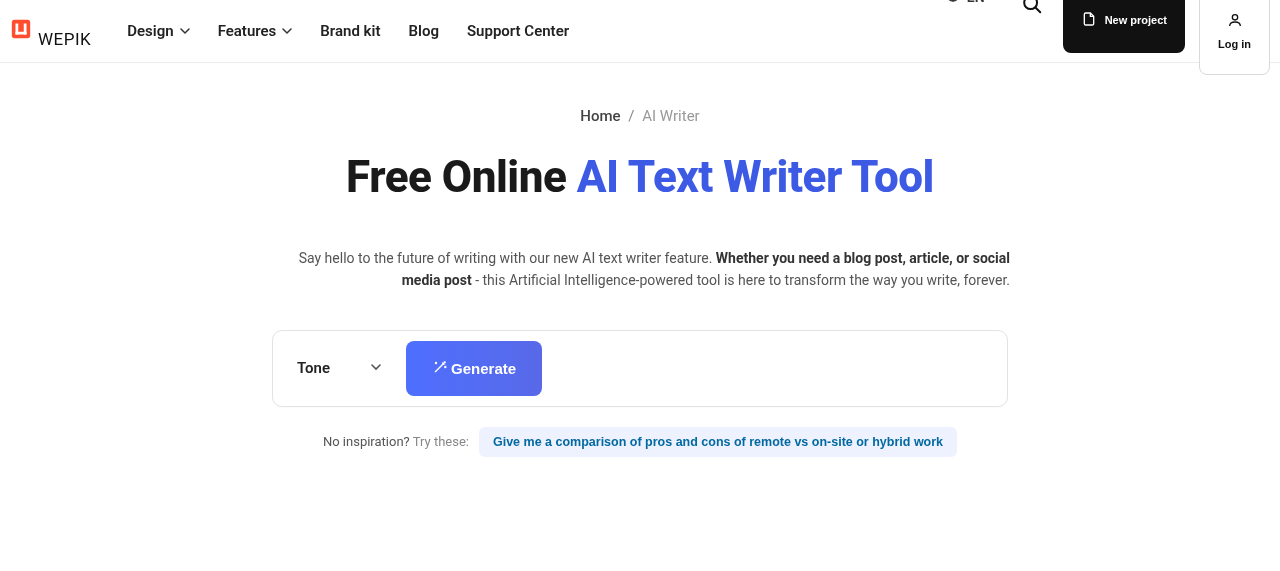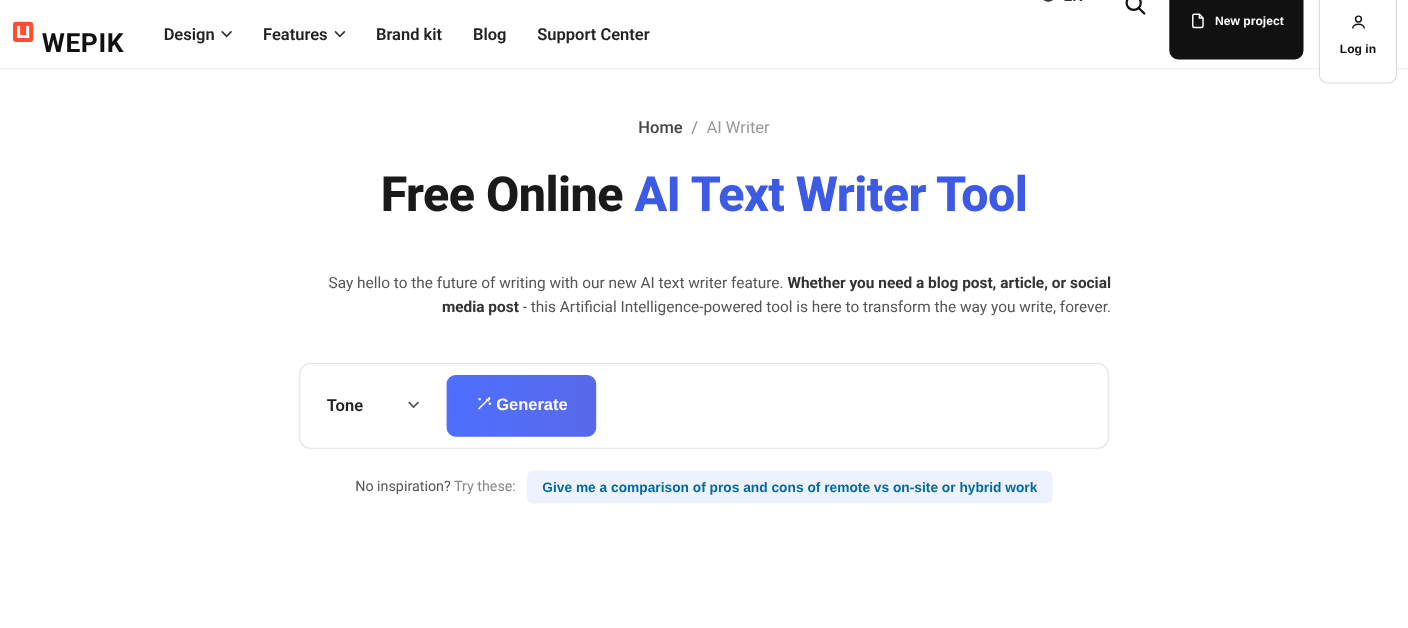--- a/index.html
+++ b/index.html
@@ -2,21 +2,21 @@
 <html><head>
   <meta charset="utf-8">
   <style>
     * { box-sizing: border-box; margin: 0; padding: 0; }
     body { font-family: -apple-system, BlinkMacSystemFont, "Segoe UI", Roboto, Helvetica, Arial, sans-serif; background: #fff; color: #1a1a1a; width: 1280px; }
     
     
     .header { display: flex; align-items: center; height: 63px; padding: 0 10px 0 10px; border-bottom: 1px solid #ececec; }
     .logo-group { display: flex; align-items: center; gap: 6px; margin-left: 0; }
     .logo-icon { width: 22px; height: 22px; }
-    .logo-text { font-weight: 700; font-size: 24px; letter-spacing: 0.5px; color: #111; margin-top: 16px; }
+    .logo-text { font-weight: 400; font-size: 17px; letter-spacing: 0.5px; color: #111; margin-top: 16px; }
     .nav { display: flex; align-items: center; gap: 28px; margin-left: 36px; }
     .nav-item { display: flex; align-items: center; gap: 6px; font-size: 15px; font-weight: 600; color: #222; cursor: pointer; }
     .nav-item svg { width: 10px; height: 10px; }
     .header-right { margin-left: auto; display: flex; align-items: flex-start; gap: 14px; }
     .lang { display: flex; align-items: center; gap: 6px; font-size: 14px; font-weight: 600; color: #333; cursor: pointer; }
     .lang svg.globe { width: 16px; height: 16px; }
     .lang svg.chev { width: 10px; height: 10px; }
     .search-btn { background: none; border: none; cursor: pointer; padding: 6px; }
     .search-btn svg { width: 22px; height: 22px; }
     .btn { display: inline-flex; align-items: center; gap: 8px; border-radius: 8px; padding: 24px 18px; font-size: 11px; font-weight: 700; cursor: pointer; border: none; }

